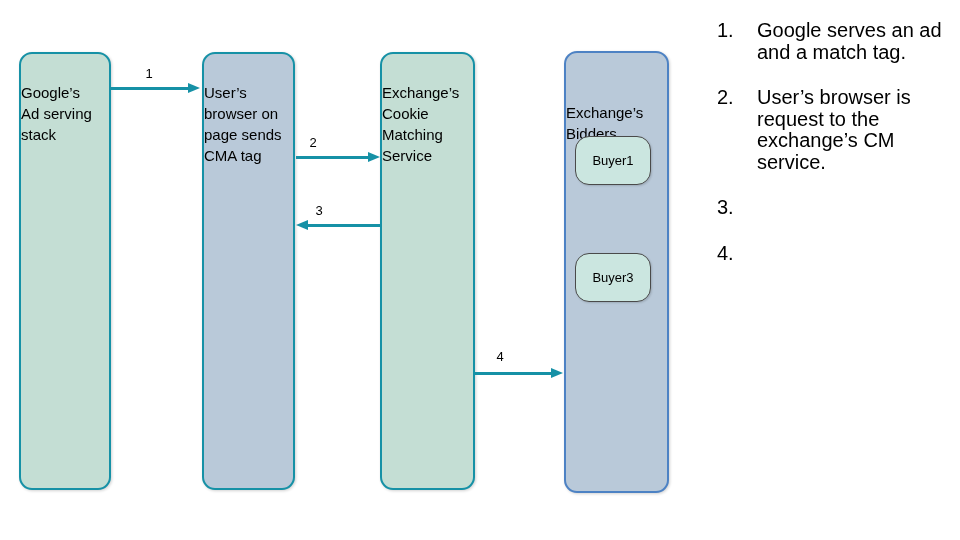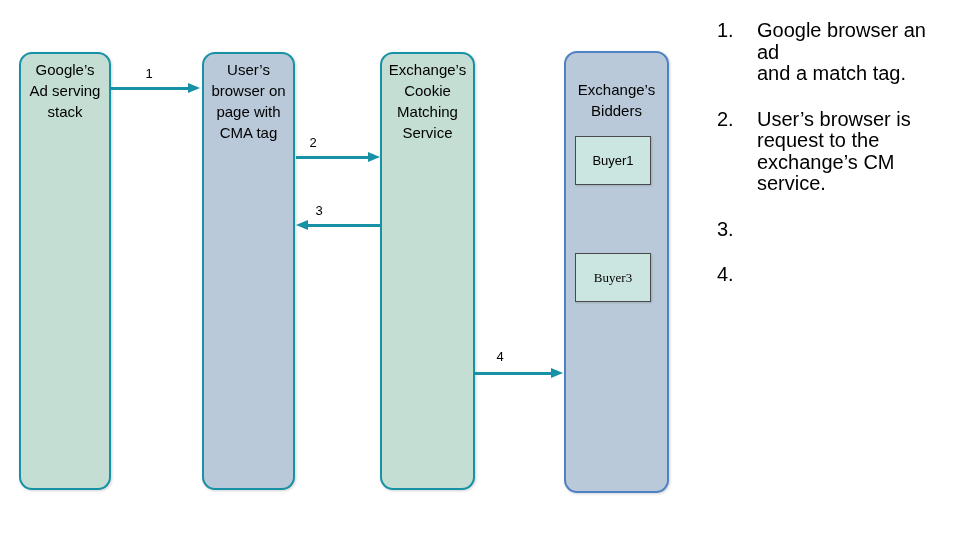--- a/index.html
+++ b/index.html
@@ -5,40 +5,40 @@
   html,body{margin:0;padding:0;background:#fff;}
   .stage{
     position:relative;width:960px;height:540px;overflow:hidden;background:#ffffff;
     font-family:"Liberation Sans","DejaVu Sans",sans-serif;color:#000;
   }
   
   .fbox{
     position:absolute;box-sizing:border-box;
     border:2px solid #1691a6;border-radius:13px;
     background:#c4ded4;
-    text-align:center;white-space:pre-line;
-    font-size:15px;line-height:21px;padding-top:5px;
+    text-align:left;white-space:pre-line;
+    font-size:15px;line-height:21px;padding-top:28px;
     box-shadow:1px 1px 3px rgba(0,0,0,0.18);
   }
   .fbox.blue{background:#b9c9d9;}
   #box-google{left:19px;top:52px;width:92px;height:438px;}
   #box-browser{left:202px;top:52px;width:93px;height:438px;}
   #box-cm{left:380px;top:52px;width:95px;height:438px;}
   #box-bidders{left:564px;top:51px;width:105px;height:442px;border-color:#4d82c4;background:#b9c9d9;}
   
   .buyer{
     position:absolute;left:9px;width:76px;height:49px;box-sizing:border-box;
-    border:1px solid #4a4a4a;border-radius:0;background:#cbe6e0;
+    border:1px solid #4a4a4a;border-radius:14px;background:#cbe6e0;
     display:flex;align-items:center;justify-content:center;
     font-size:13px;line-height:13px;white-space:nowrap;
     box-shadow:1px 1px 2px rgba(0,0,0,0.15);
   }
   #buyer-1{top:83px;}
   #buyer-2{top:142px;}
-  #buyer-3{top:200px;font-family:Liberation Serif, serif;}
+  #buyer-3{top:200px;}
   #buyer-n{top:334px;}
   
   .aline{position:absolute;height:3px;background:#1691a6;}
   .ahead-r{position:absolute;width:0;height:0;border-top:5px solid transparent;border-bottom:5px solid transparent;border-left:12px solid #1691a6;}
   .ahead-l{position:absolute;width:0;height:0;border-top:5px solid transparent;border-bottom:5px solid transparent;border-right:12px solid #1691a6;}
   .alabel{position:absolute;width:12px;text-align:center;font-size:13px;line-height:15px;}
   
   .steps{position:absolute;left:717px;top:20px;width:235px;}
   .step{display:flex;margin-bottom:24px;font-size:20px;line-height:21.5px;}
   .step-num{width:40px;flex-shrink:0;}
@@ -47,21 +47,21 @@
 </head>
 <body>
 
 <div class="stage">
 
   <div class="fbox" id="box-google">Google’s
 Ad serving
 stack</div>
   <div class="fbox blue" id="box-browser">User’s
 browser on
-page with
+page sends
 CMA tag</div>
   <div class="fbox" id="box-cm">Exchange’s
 Cookie
 Matching
 Service</div>
 
   <div class="fbox blue" id="box-bidders">
     <span>Exchange’s
 Bidders</span>
     <div class="buyer" id="buyer-1">Buyer1</div>
@@ -80,21 +80,21 @@
   <div class="aline" style="left:307px;top:224px;width:73px;"></div>
   <div class="ahead-l" style="left:296px;top:220px;"></div>
 
   <div class="alabel" style="left:494px;top:349px;">4</div>
   <div class="aline" style="left:474px;top:372px;width:78px;"></div>
   <div class="ahead-r" style="left:551px;top:368px;"></div>
 
   <div class="steps">
     <div class="step">
       <div class="step-num">1.</div>
-      <div class="step-text">Google browser an ad
+      <div class="step-text">Google serves an ad
 and a match tag.</div>
     </div>
     <div class="step">
       <div class="step-num">2.</div>
       <div class="step-text">User’s browser is
 request to the
 exchange’s CM
 service.</div>
     </div>
     <div class="step">

